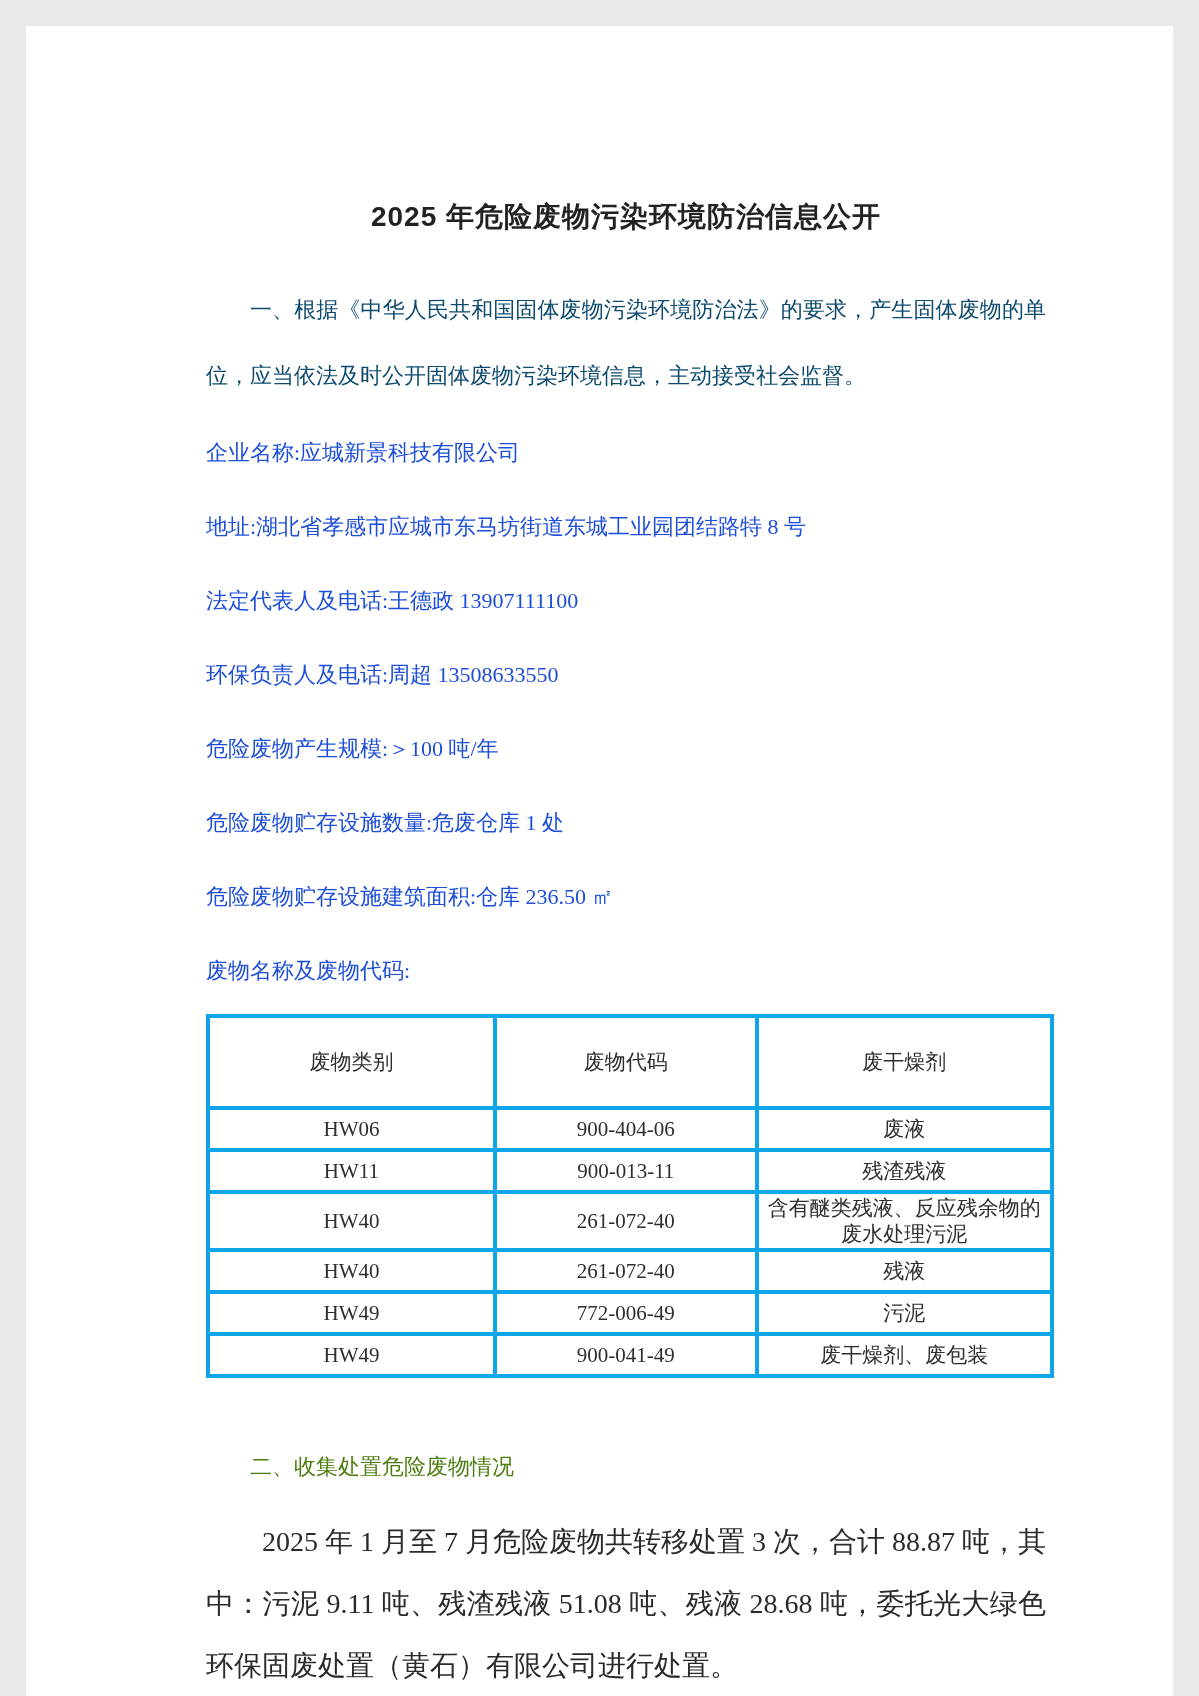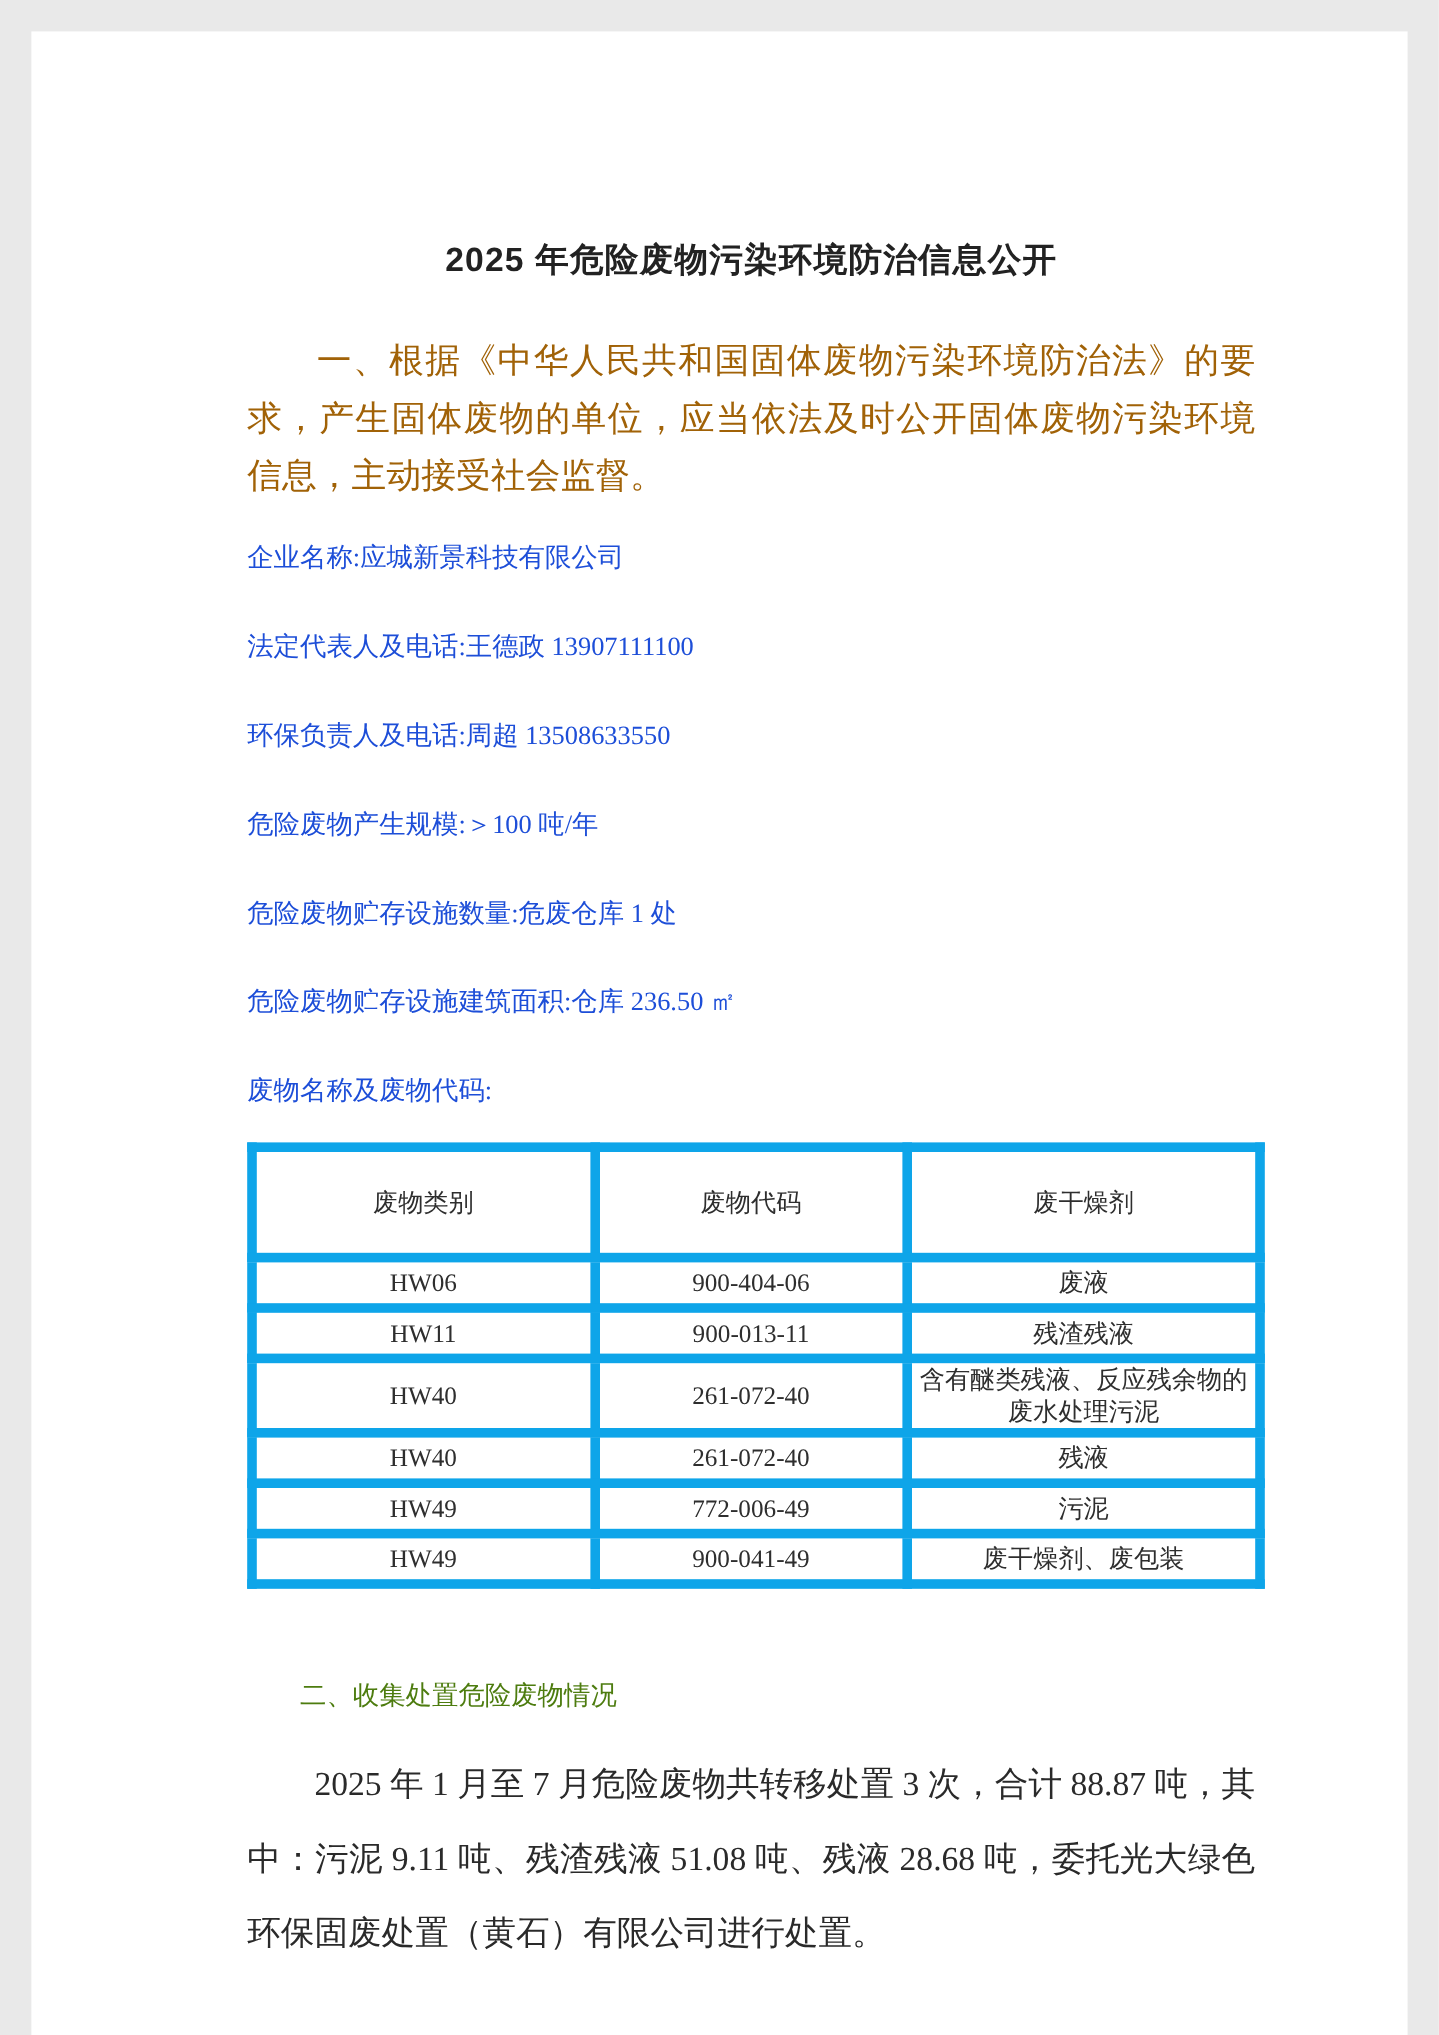--- a/index.html
+++ b/index.html
@@ -17,44 +17,44 @@
   .doc-title {
     font-family: "Liberation Sans", "DejaVu Sans", sans-serif;
     font-size: 28px;
     font-weight: bold;
     text-align: center;
     letter-spacing: 1px;
     line-height: 36px;
     margin-bottom: 42px;
   }
   .para {
-    font-size: 29px;
-    line-height: 48px;
+    font-size: 22px;
+    line-height: 66px;
     text-align: justify;
-    color: #a16207;
+    color: #0c4a6e;
   }
   .indent { text-indent: 2em; }
   .info-line {
     font-size: 22px;
     line-height: 61px;
     color: #1d4ed8;
     white-space: nowrap;
   }
   table.waste-table {
     width: 848px;
     margin-top: 12px;
     border-collapse: collapse;
     table-layout: fixed;
     color: #2e2e2e;
   }
   .waste-table col.c1 { width: 34%; }
   .waste-table col.c2 { width: 31%; }
   .waste-table col.c3 { width: 35%; }
   .waste-table th, .waste-table td {
-    border: 8px solid #0ea5e9;
+    border: 4px solid #0ea5e9;
     text-align: center;
     vertical-align: middle;
     font-weight: normal;
     font-size: 21px;
     padding: 1px 3px;
   }
   .waste-table thead th { height: 92px; }
   .waste-table tbody td { height: 42px; line-height: 26px; }
   .section2-heading {
     margin-top: 58px;
@@ -72,20 +72,21 @@
 </head>
 <body>
 
 <div class="page">
 
   <h1 class="doc-title">2025 年危险废物污染环境防治信息公开</h1>
 
   <p class="para indent">一、根据《中华人民共和国固体废物污染环境防治法》的要求，产生固体废物的单位，应当依法及时公开固体废物污染环境信息，主动接受社会监督。</p>
 
   <p class="info-line">企业名称:应城新景科技有限公司</p>
+  <p class="info-line">地址:湖北省孝感市应城市东马坊街道东城工业园团结路特 8 号</p>
   <p class="info-line">法定代表人及电话:王德政 13907111100</p>
   <p class="info-line">环保负责人及电话:周超 13508633550</p>
   <p class="info-line">危险废物产生规模:＞100 吨/年</p>
   <p class="info-line">危险废物贮存设施数量:危废仓库 1 处</p>
   <p class="info-line">危险废物贮存设施建筑面积:仓库 236.50 ㎡</p>
   <p class="info-line">废物名称及废物代码:</p>
 
   <table class="waste-table">
     <colgroup>
       <col class="c1">

